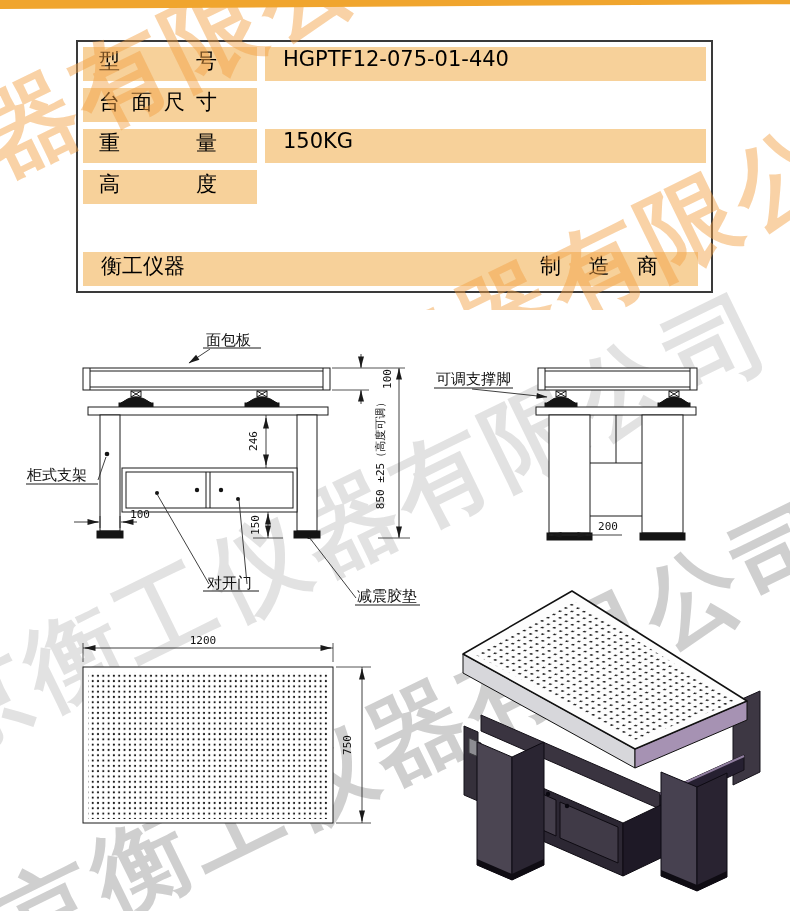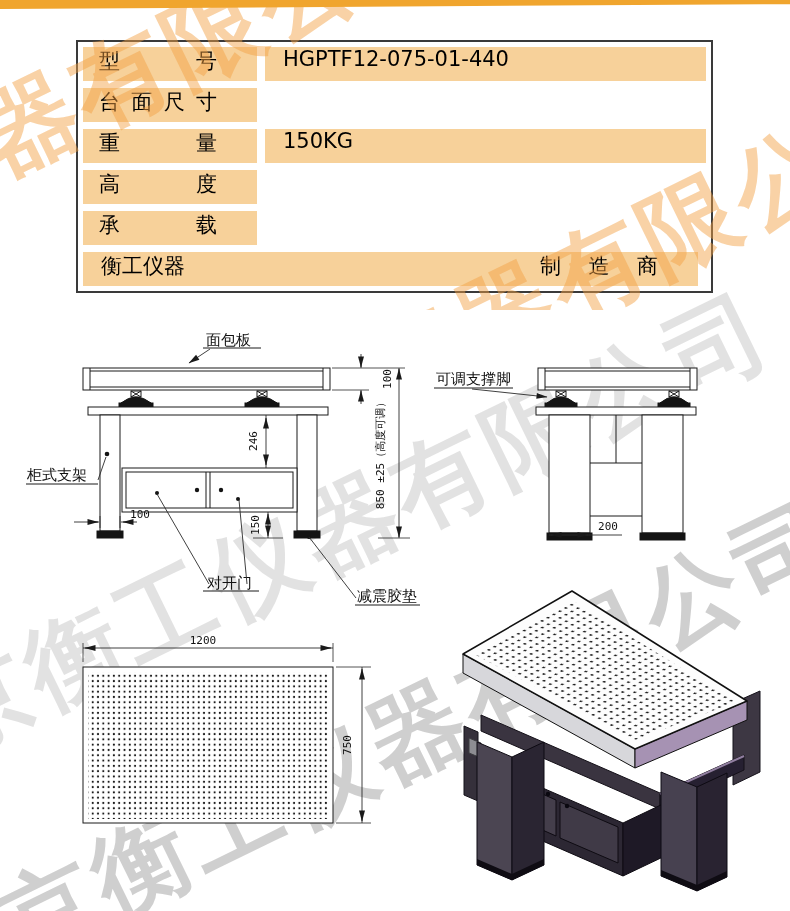--- a/index.html
+++ b/index.html
@@ -77,23 +77,20 @@
       <div class="spec-cell val">
           <span>150KG</span>
         </div>
     </div>
     <div class="spec-row">
       <div class="spec-cell lab">
           <span class="lab-inner">高度</span>
         </div>
     </div>
     <div class="spec-row">
-      <div class="spec-cell lab">
-          <span class="lab-inner">承载</span>
-        </div>
     </div>
     <div class="spec-row">
       <div class="spec-cell val">
           <span>衡工仪器</span>
         </div>
       <div class="spec-cell lab">
           <span class="lab-inner">制造商</span>
         </div>
     </div>
   </div>

